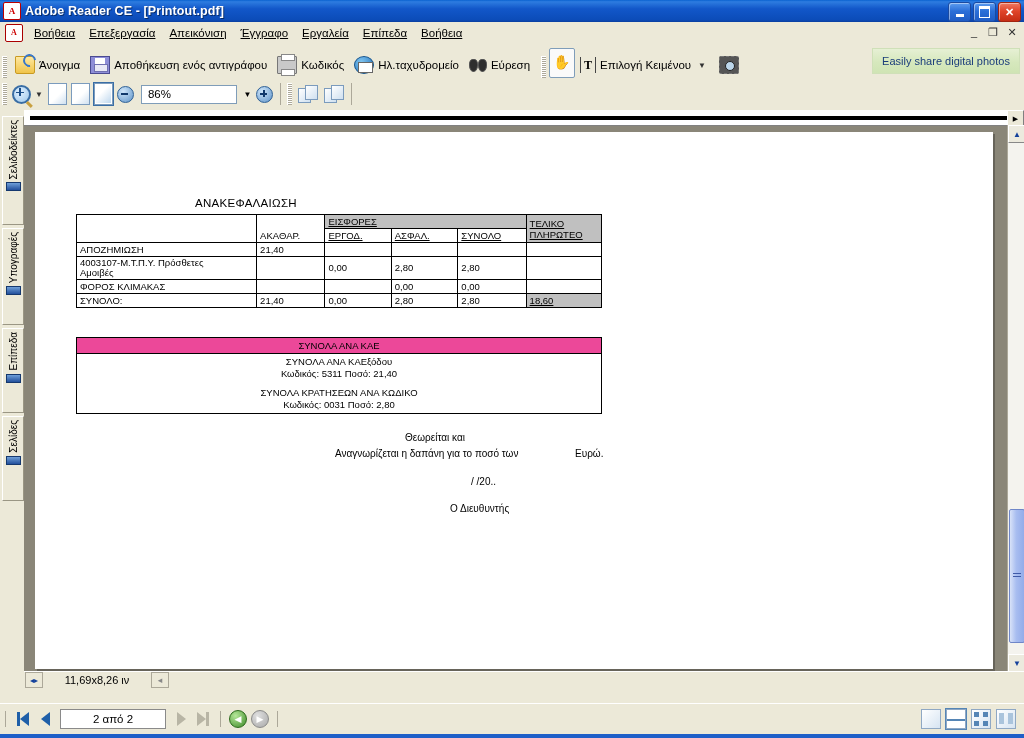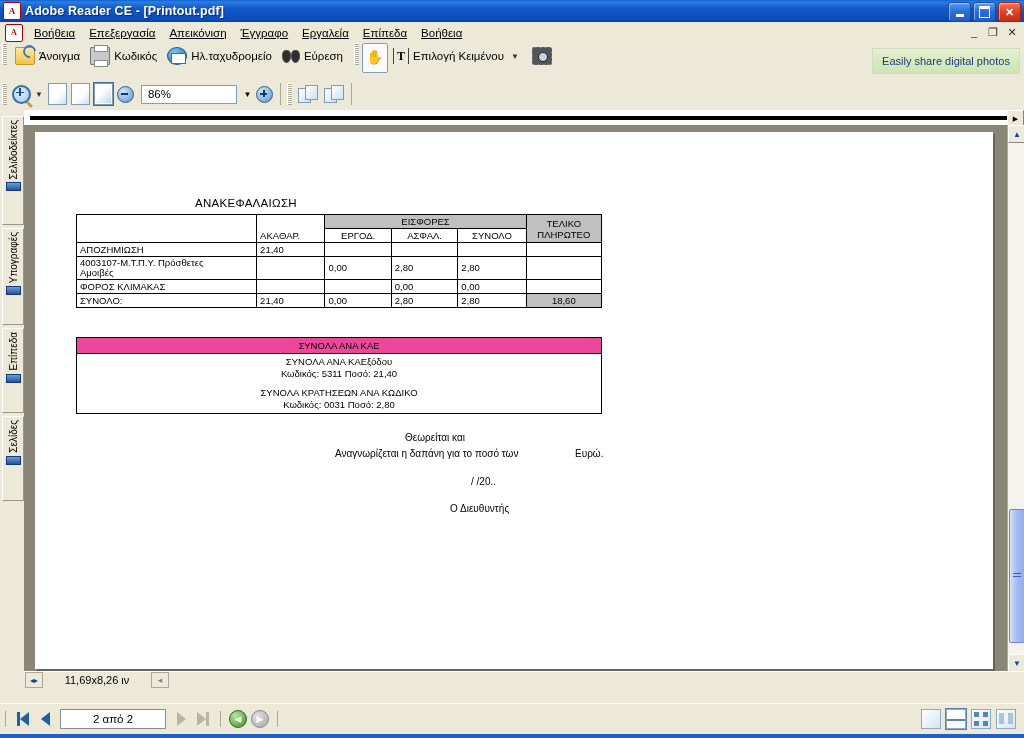--- a/index.html
+++ b/index.html
@@ -54,21 +54,21 @@
   }
   .menu-item{padding:2px 7px;font-size:11.5px;color:#000;cursor:default;}
   .menu-item u{text-decoration:underline;}
   .mdi-btns{position:absolute;right:4px;top:3px;display:flex;gap:3px;align-items:center;}
   .mdi-btn{width:16px;height:14px;display:flex;align-items:center;justify-content:center;
     font-size:11px;color:#333;font-family:"Liberation Sans",sans-serif;}
 
   
   .toolbar1{
     position:absolute;left:0;top:43px;width:1024px;height:35px;
-    background:#ece9d8;display:flex;align-items:flex-start;
+    background:#ece9d8;display:flex;align-items:flex-end;
     border-bottom:1px solid #dcd8c4;
   }
   .grip{width:4px;height:22px;margin:0 3px 0 2px;
     background:repeating-linear-gradient(180deg,#fff 0 1px,#aca899 1px 2px);
     border-left:1px solid #fff;flex:0 0 auto;}
   .tb-btn{display:flex;align-items:center;height:26px;padding:0 5px;gap:4px;cursor:default;
     font-size:11.5px;color:#000;white-space:nowrap;}
   .tb-sep{width:1px;height:22px;background:#aca899;margin:0 4px;}
   .banner{
     position:absolute;right:4px;top:5px;width:146px;height:24px;
@@ -195,21 +195,21 @@
   
   .pdfbody{position:absolute;left:0;top:0;width:958px;height:537px;
     font-family:"Liberation Sans",sans-serif;color:#000;}
   .rec-title{position:absolute;left:160px;top:65px;font-size:11.5px;letter-spacing:.3px;}
   table.main{
     position:absolute;left:41px;top:82px;width:526px;border-collapse:collapse;
     font-size:9.5px;
   }
   table.main td,table.main th{border:1px solid #000;padding:1px 3px;font-weight:normal;}
   .gray{background:#c0c0c0;}
-  .ctr{text-align:center;}
+  .ctr{text-align:left;text-decoration:underline;}
   .rt{text-align:left;}
   .lbl-col{width:228px;}
   .num-col{width:72px;}
   .two-line{line-height:1.05;}
   table.kae{
     position:absolute;left:41px;top:205px;width:526px;border-collapse:collapse;font-size:9.5px;
   }
   table.kae td{border:1px solid #000;padding:2px 3px;}
   .kae-head{background:#ec4899;text-align:center;}
   .kae-body{text-align:center;line-height:1.25;padding-top:4px;padding-bottom:6px;}
@@ -289,20 +289,24 @@
     </div>
   </div>
 
   <div class="toolbar1">
     <div class="grip"></div>
     <div class="tb-btn">
       <span class="ico ico-folder"></span>
       <span>Άνοιγμα</span>
     </div>
     <div class="tb-btn">
+      <span class="ico ico-save"></span>
+      <span>Αποθήκευση ενός αντιγράφου</span>
+    </div>
+    <div class="tb-btn">
       <span class="ico ico-print"></span>
       <span>Κωδικός</span>
     </div>
     <div class="tb-btn">
       <span class="ico ico-mail"></span>
       <span>Ηλ.ταχυδρομείο</span>
     </div>
     <div class="tb-btn">
       <span class="ico ico-find"></span>
       <span>Εύρεση</span>

